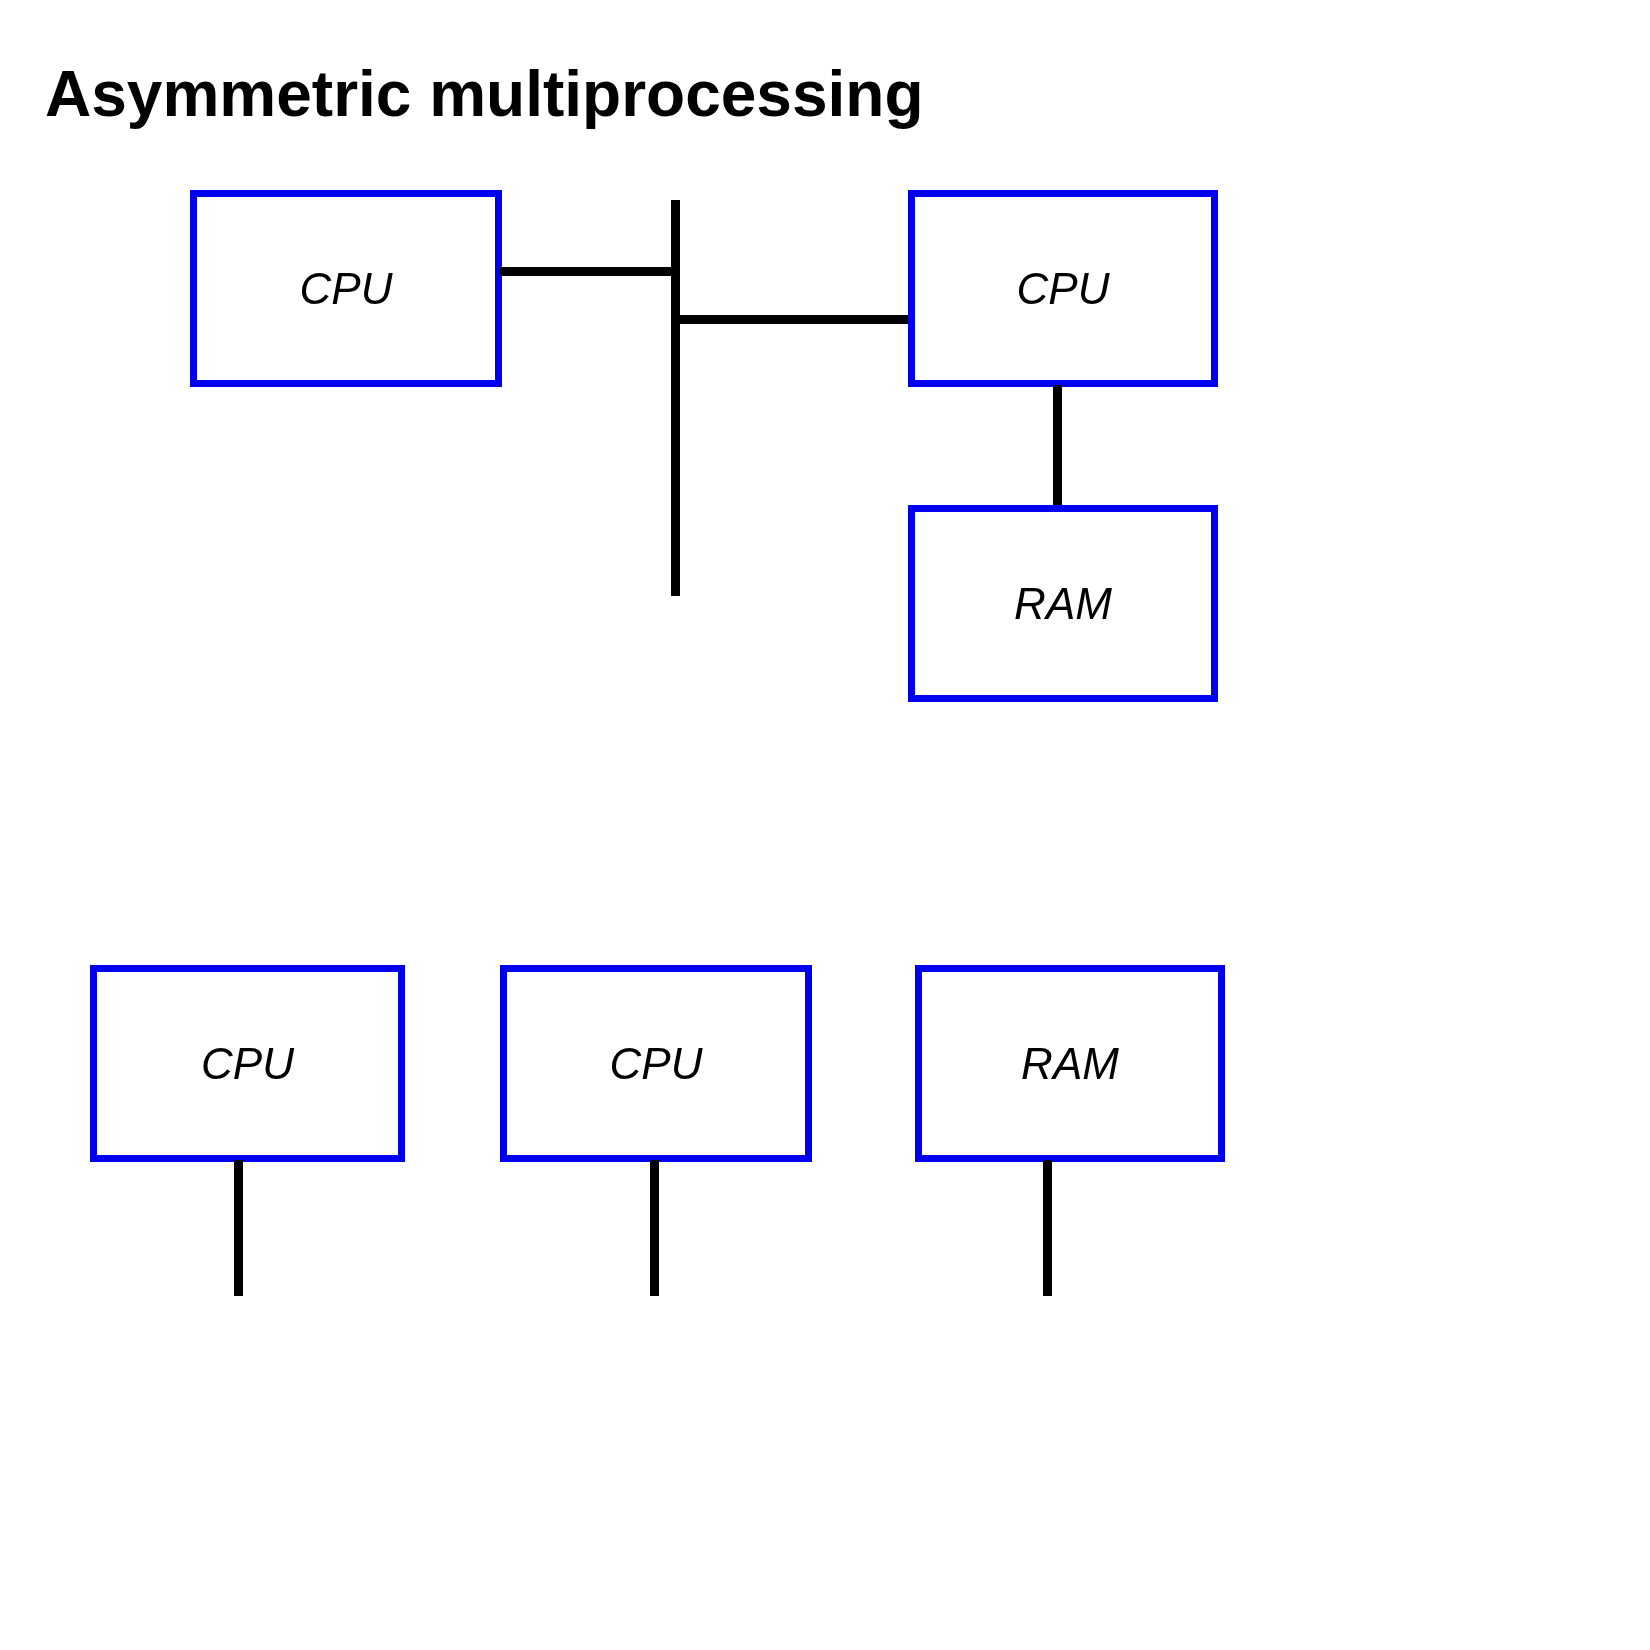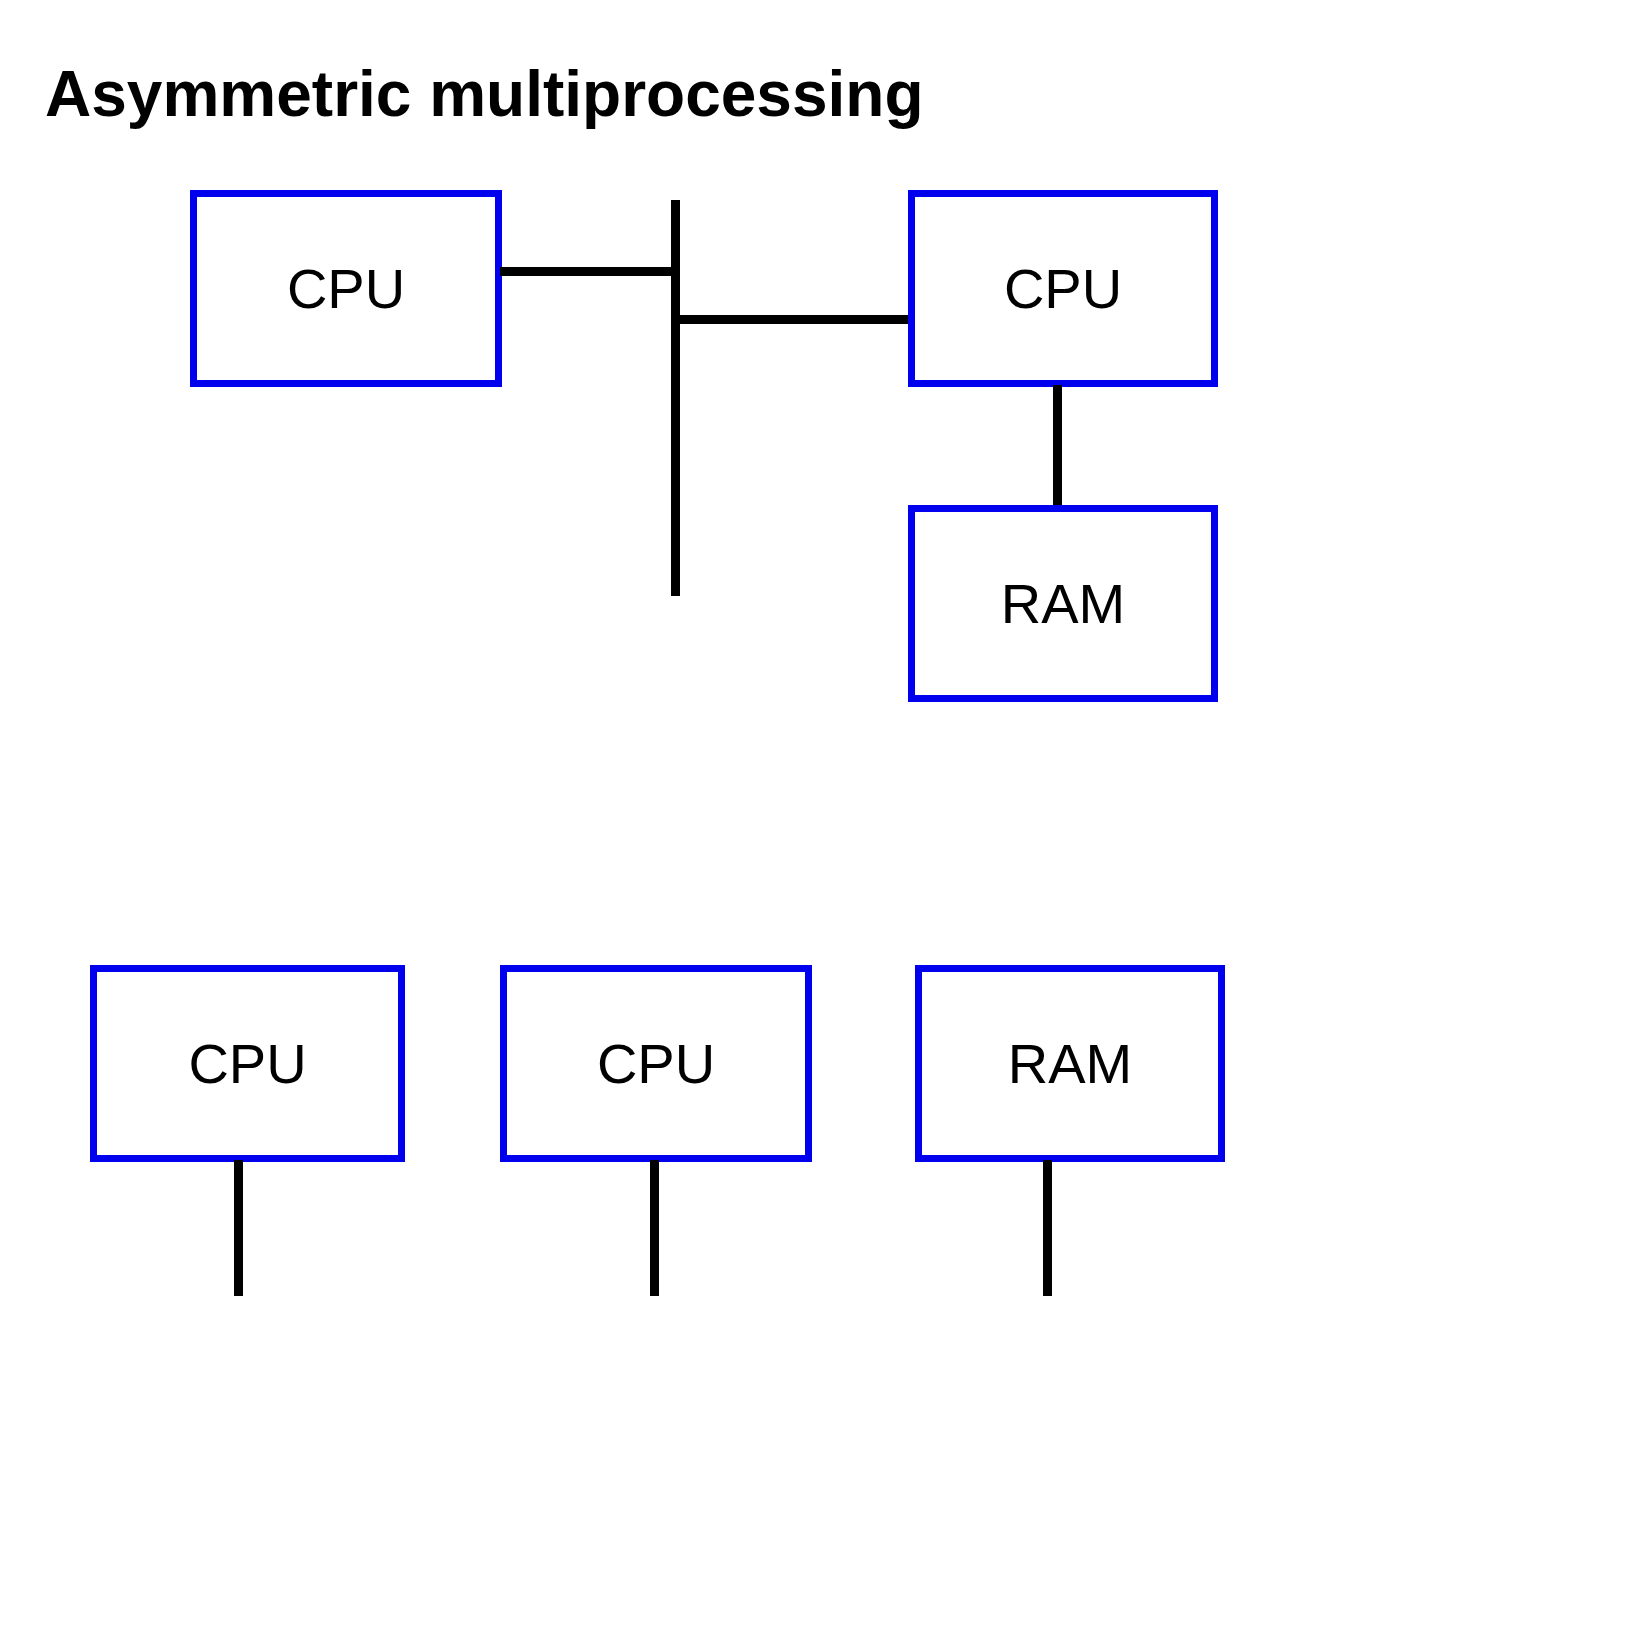--- a/index.html
+++ b/index.html
@@ -33,23 +33,24 @@
     position: absolute;
     box-sizing: border-box;
     border: 7px solid var(--box-border);
     background: var(--background);
     display: flex;
     align-items: center;
     justify-content: center;
   }
   .node-label {
     color: var(--text);
-    font-size: 56px;
+    font-size: 44px;
     font-weight: normal;
     line-height: 1;
+    font-style: italic;
   }
   .line {
     position: absolute;
     background: var(--line);
   }
 </style>
 </head>
 <body>
 
 <div class="canvas">

